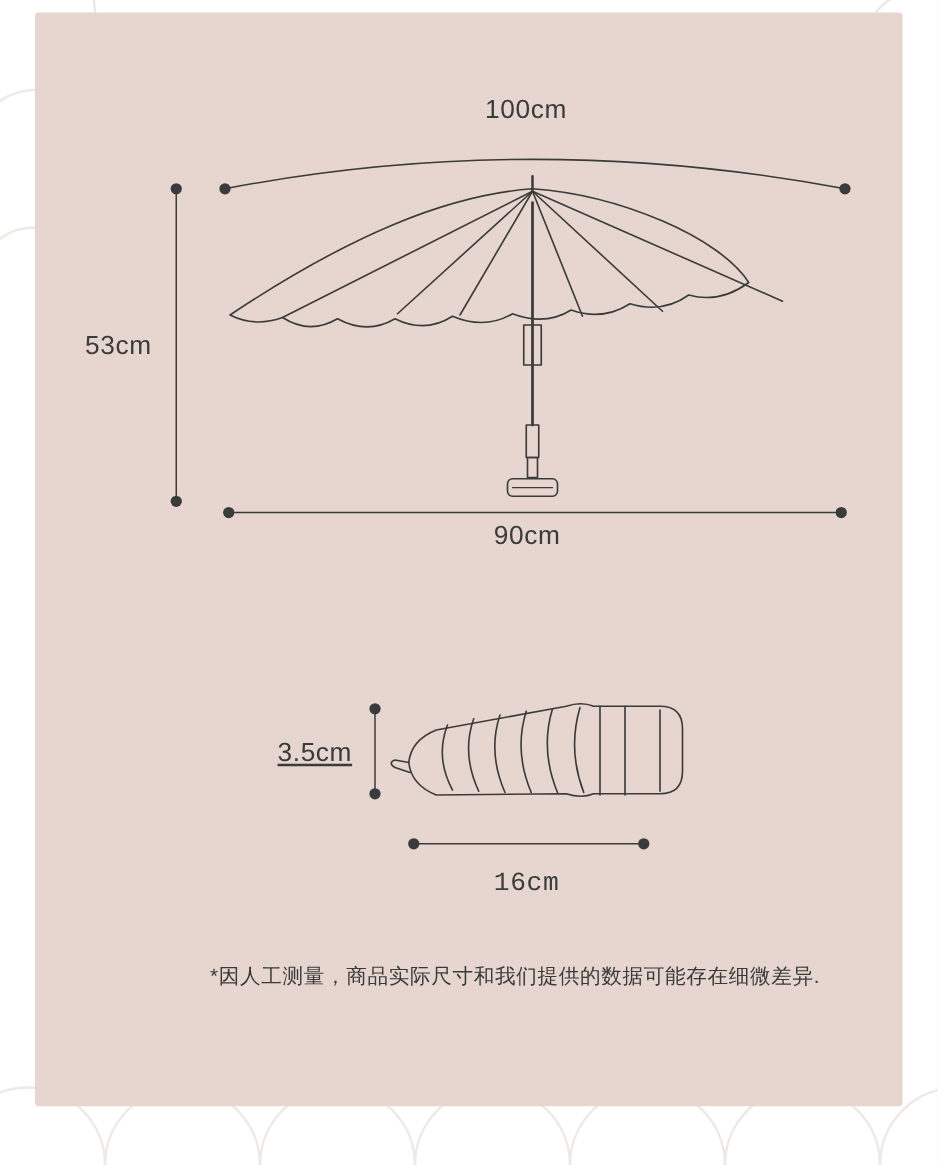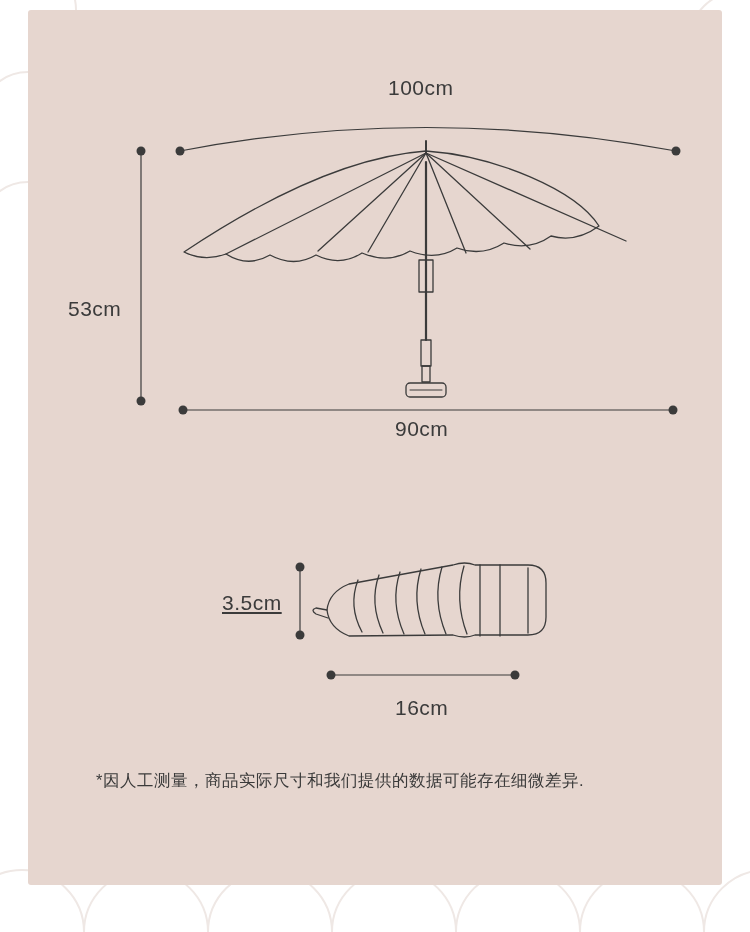--- a/index.html
+++ b/index.html
@@ -52,31 +52,31 @@
   .dim-label {
     position: absolute;
     color: #3b3b3b;
     font-size: 21px;
     letter-spacing: 0.5px;
     white-space: nowrap;
     font-family: "Liberation Sans", sans-serif;
   }
 
   #label-top-width { left: 360px; top: 66px; }
-  #label-height    { left: 40px;  top: 255px; margin-top: 32px; }
+  #label-height    { left: 40px;  top: 255px; }
   #label-bottom-width { left: 367px; top: 407px; }
   #label-fold-height  { left: 194px; top: 581px; text-decoration: underline; }
-  #label-fold-width   { left: 367px; top: 686px; }
+  #label-fold-width   { left: 367px; top: 686px; font-family: Liberation Mono, monospace; }
 
   #note {
     position: absolute;
     left: 68px;
     top: 760px;
     width: 560px;
-    text-align: left;
+    text-align: right;
     color: #3a3a3a;
     font-size: 16.5px;
     letter-spacing: 0.5px;
     font-family: "Liberation Sans", sans-serif;
   }
 </style>
 </head>
 <body>
 
 <div id="page">

